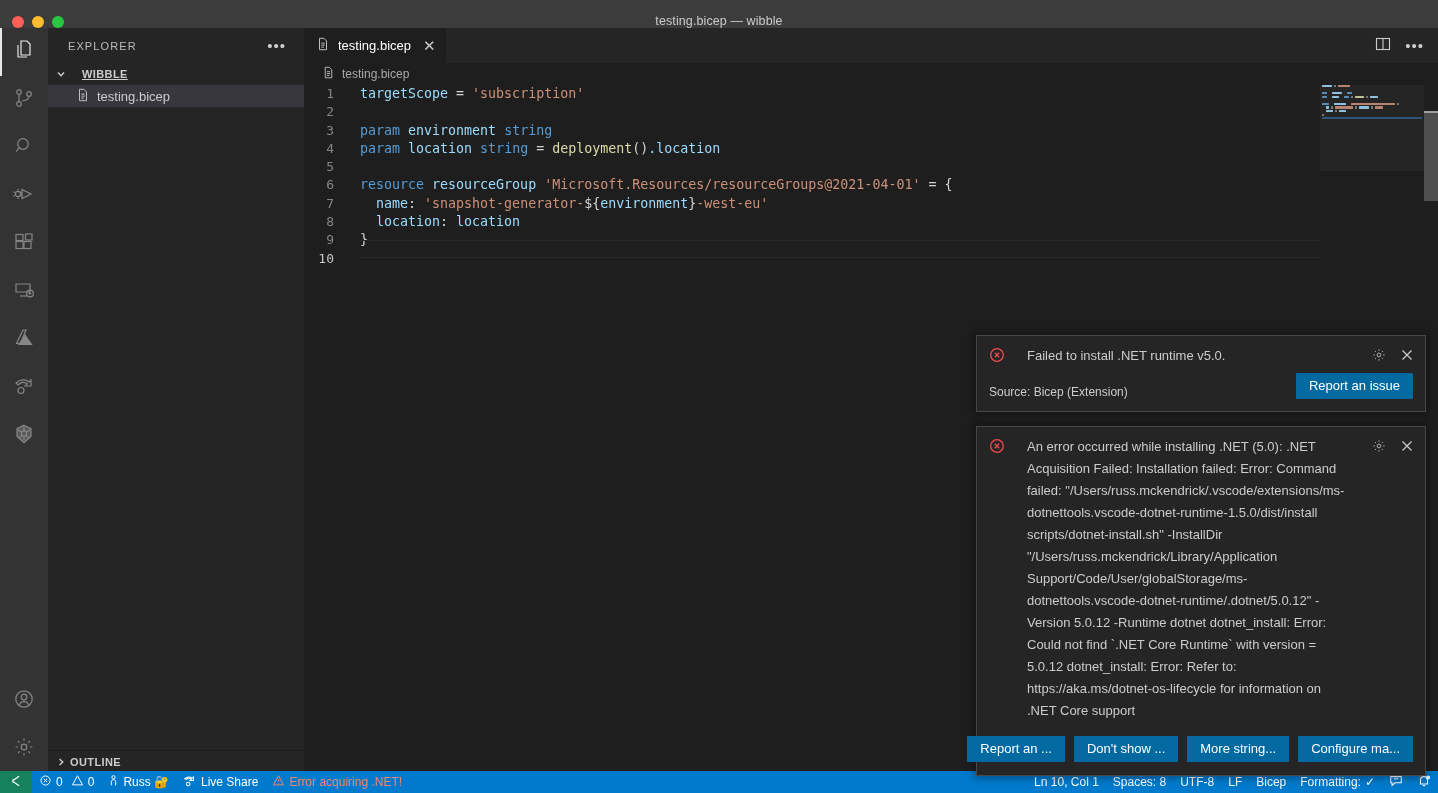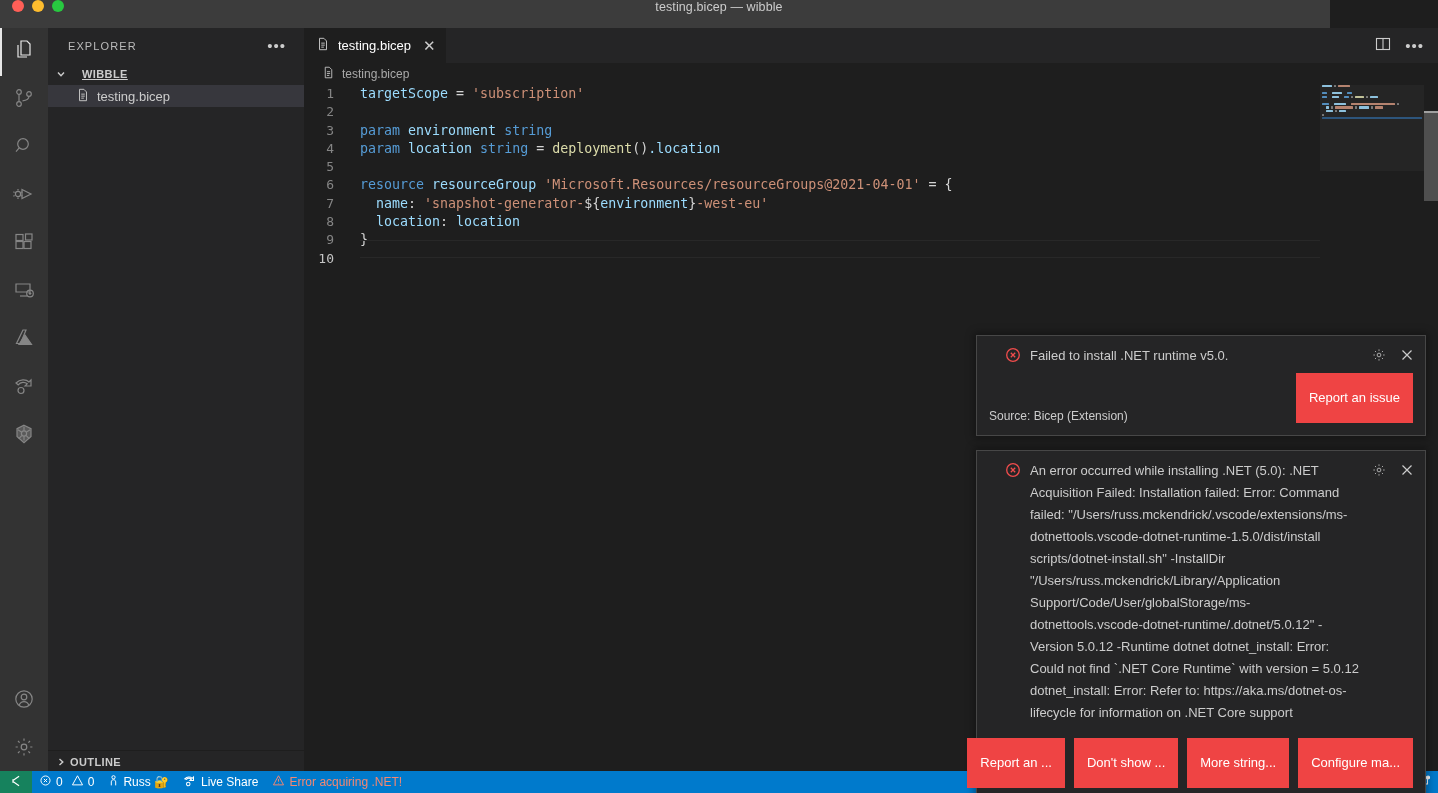--- a/index.html
+++ b/index.html
@@ -6,23 +6,23 @@
   html, body {
     width:1438px; height:793px;
     background:#1e1e1e;
     font-family:"Liberation Sans", sans-serif;
     overflow:hidden;
   }
   body { position:relative; }
 
   
   #titlebar {
-    position:absolute; top:0; left:0; width:1330px; height:28px;
+    position:absolute; top:0; left:0; width:1438px; height:28px;
     background:#3c3c3c;
-    display:flex; align-items:flex-start;
+    display:flex; align-items:flex-end;
   }
   .traffic { display:flex; gap:8px; padding-left:12px; }
   .tl { width:12px; height:12px; border-radius:50%; }
   .tl.red{background:#ff5f57;} .tl.yellow{background:#febc2e;} .tl.green{background:#28c840;}
   #title-text {
     position:absolute; left:0; width:1438px; text-align:center;
     font-size:12.5px; color:#cccccc; letter-spacing:.1px;
   }
 
   
@@ -136,32 +136,32 @@
   
   #ov-mark{ position:absolute; right:0; top:26px; width:14px; height:3px; background:#a0a0a0; }
 
   
   #notifs {
     position:absolute; right:12px; top:335px; width:450px;
     display:flex; flex-direction:column; gap:14px;
     z-index:20;
   }
   .notif { background:#252526; border:1px solid #474747; box-shadow:0 0 8px 2px rgba(0,0,0,.36); }
-  .notif-top { display:flex; align-items:flex-start; padding:9px 10px 4px 28px; gap:9px; }
+  .notif-top { display:flex; align-items:flex-start; padding:9px 10px 4px 12px; gap:22px; }
   .err-icon { flex:0 0 16px; margin-top:2px; }
   .err-icon svg{ stroke:#f14c4c; fill:none; stroke-width:1.3; }
   .notif-msg { flex:1; font-size:13px; line-height:22px; color:#cccccc; }
   .notif-actions { display:flex; gap:12px; margin-top:2px; align-items:center;}
   .notif-actions .ic svg{ stroke:#cccccc; fill:none; stroke-width:1.2; }
   .notif-actions .ic{ cursor:pointer; }
   .notif-src { display:flex; align-items:flex-end; padding:2px 12px 12px 12px; }
   .src-text{ font-size:12px; color:#cccccc; }
   .btn {
-    background:#ef4444; color:#ffffff; font-size:13px;
-    padding:16px 13px; border:none; cursor:pointer; line-height:18px;
+    background:#0369a1; color:#ffffff; font-size:13px;
+    padding:4px 13px; border:none; cursor:pointer; line-height:18px;
     white-space:nowrap;
   }
   .btn-row{ display:flex; gap:9px; padding:10px 12px 13px 12px; justify-content:flex-end;}
 
   
   #statusbar {
     position:absolute; bottom:0; left:0; width:1438px; height:22px;
     background:#007acc; display:flex; align-items:center;
     font-size:12px; color:#ffffff;
   }

